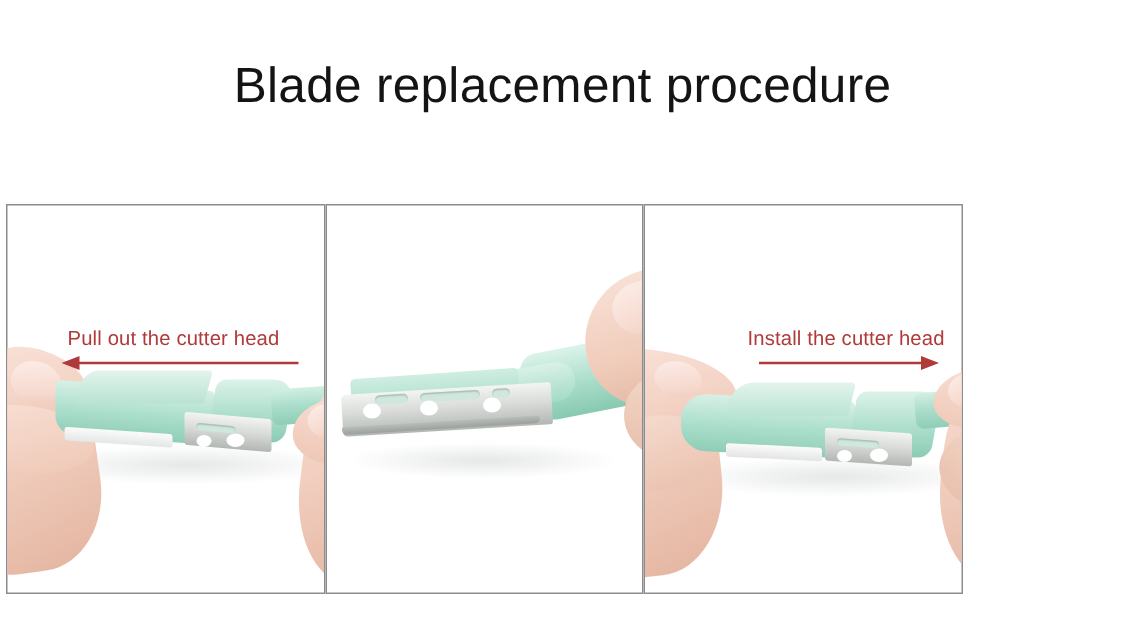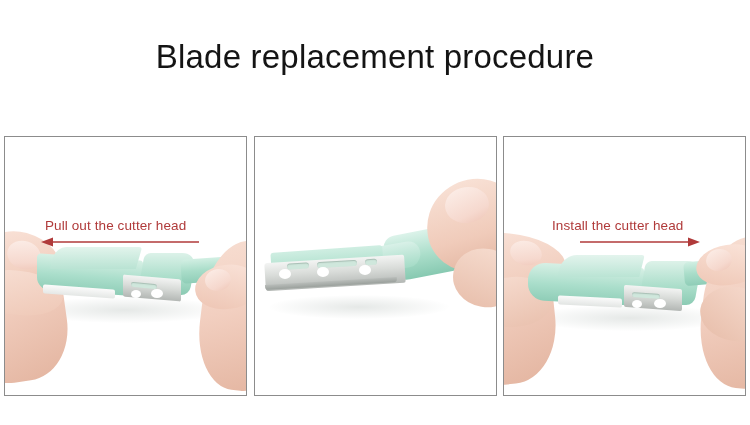--- a/index.html
+++ b/index.html
@@ -27,21 +27,21 @@
     color: #141414;
     letter-spacing: 0.2px;
     white-space: nowrap;
   }
 
   
   .panels {
     position: absolute;
     left: 4px;
     top: 136px;
-    width: 742px;
+    width: 638px;
     height: 260px;
     display: flex;
     justify-content: space-between;
   }
   .panel {
     position: relative;
     width: 243px;
     height: 260px;
     box-sizing: border-box;
     border: 1px solid #8c8c8c;
@@ -280,21 +280,21 @@
                   transform:rotate(-8deg);
                   border-radius:56% 48% 48% 52%;
                   background:linear-gradient(200deg,#fbe5db 0%,#eec6b4 100%);"></div>
       <div class="nail" style="left:202px; top:112px; width:26px; height:22px;
                   transform:rotate(-12deg); opacity:.85;"></div>
       <div class="hand" style="left:196px; top:150px; width:70px; height:54px;
                   transform:rotate(8deg);
                   border-radius:50% 50% 48% 52%;
                   background:linear-gradient(210deg,#f7dcd0 0%,#e7bda9 100%);"></div>
 
-      <div class="caption" style="left:48px; top:81px;">Install the cutter head</div>
+      <div class="caption" style="left:68px; top:81px;">Install the cutter head</div>
       <svg class="arrow-svg" style="left:76px; top:98px;" width="120" height="14" viewBox="0 0 120 14">
         <line x1="0" y1="7" x2="110" y2="7" stroke="#b03a3a" stroke-width="1.6"></line>
         <polygon points="120,7 108,2.4 108,11.6" fill="#b03a3a"></polygon>
       </svg>
     </div>
   </div>
 
 </div>
 
 </body></html>

